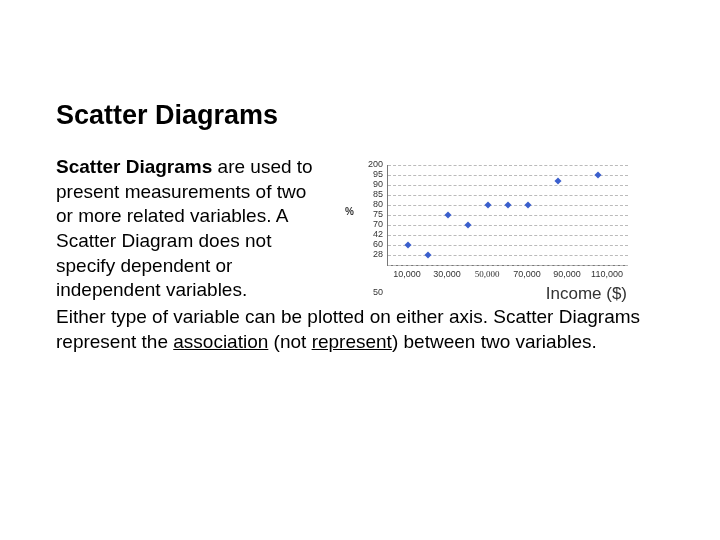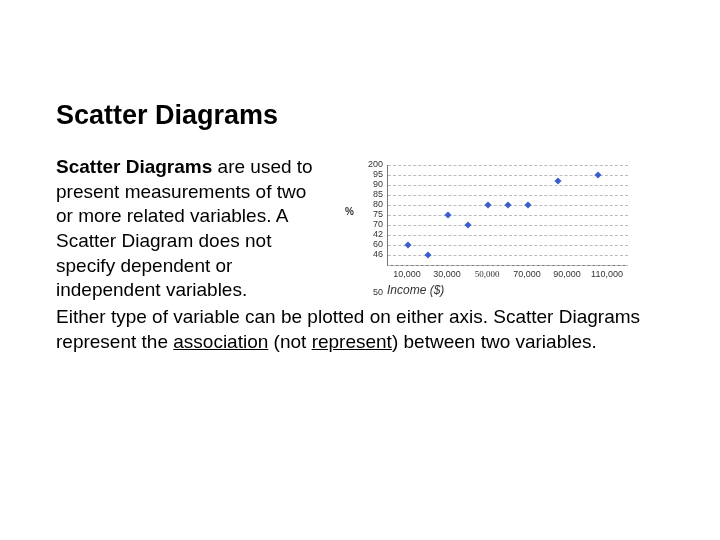--- a/index.html
+++ b/index.html
@@ -92,23 +92,22 @@
     top: 50px;
     font-size: 10px;
     font-weight: bold;
     transform: translateY(-50%);
   }
   .x-axis-label {
     position: absolute;
     left: 44px;
     width: 240px;
     top: 122px;
-    text-align: left;
-    font-size: 12px;
-    font-style: italic;
+    text-align: right;
+    font-size: 17px;
   }
   .point {
     position: absolute;
     width: 5px;
     height: 5px;
     background: #3a5fcd;
     transform: translate(-50%, -50%) rotate(45deg);
   }
 </style>
 </head>
@@ -142,21 +141,21 @@
               <div class="point" style="left: 60px; top: 50px;"></div>
               <div class="point" style="left: 80px; top: 60px;"></div>
               <div class="point" style="left: 100px; top: 40px;"></div>
               <div class="point" style="left: 120px; top: 40px;"></div>
               <div class="point" style="left: 140px; top: 40px;"></div>
               <div class="point" style="left: 170px; top: 16px;"></div>
               <div class="point" style="left: 210px; top: 10px;"></div>
             </div>
           <div class="x-axis-label">Income ($)</div>
         <div class="y-tick" style="top: 120px; margin-top: 12px;">50</div>
-            <div class="y-tick" style="top: 94px;">46</div>
+            <div class="y-tick" style="top: 94px;">28</div>
             <div class="y-tick" style="top: 84px;">60</div>
             <div class="y-tick" style="top: 74px;">42</div>
             <div class="y-tick" style="top: 64px;">70</div>
             <div class="y-tick" style="top: 54px;">75</div>
             <div class="y-tick" style="top: 44px;">80</div>
             <div class="y-tick" style="top: 34px;">85</div>
             <div class="y-tick" style="top: 24px;">90</div>
             <div class="y-tick" style="top: 14px;">95</div>
             <div class="y-tick" style="top: 4px;">200</div>
             <div class="x-tick" style="left: 64px;">10,000</div>

